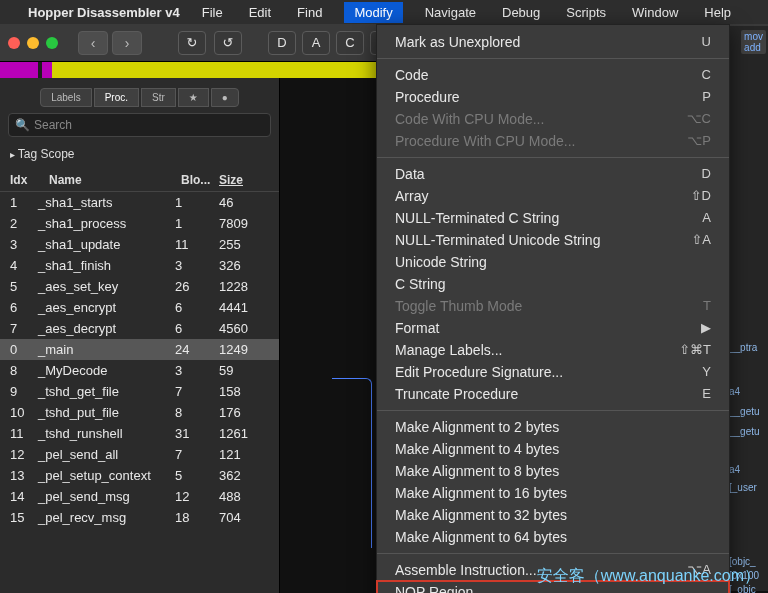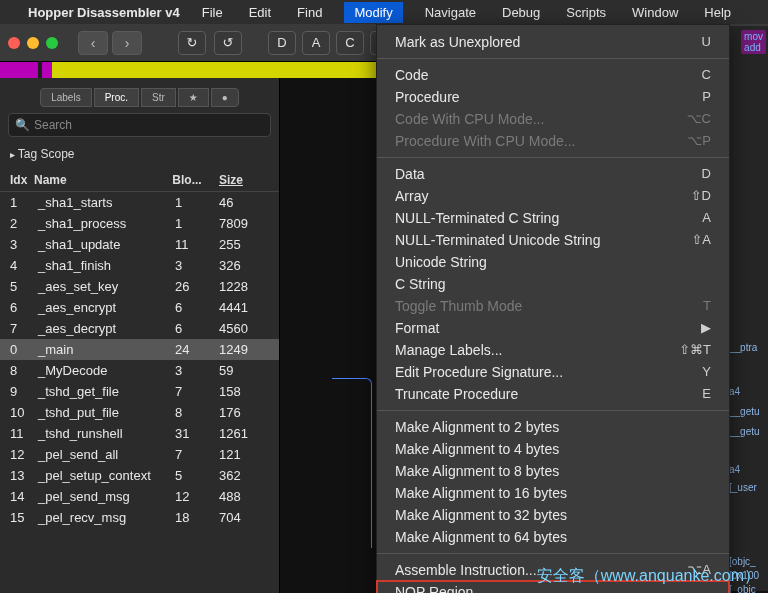--- a/index.html
+++ b/index.html
@@ -30,42 +30,42 @@
   
   .sidebar { width: 280px; background: #2b2b2b; float:left; height: calc(100% - 78px); border-right:1px solid #000;}
   .seg-tabs { display:flex; justify-content:center; gap:2px; margin:10px 8px 6px;}
   .seg { font-size:10px; padding:3px 10px; background:#3d3d3d; border:1px solid #555; color:#bbb;}
   .seg:first-child{border-radius:4px 0 0 4px;} .seg:last-child{border-radius:0 4px 4px 0;}
   .seg.active{ background:#404040; color:#fff;}
   .search { margin:4px 8px; height:24px; background:#1f1f1f; border:1px solid #444; border-radius:4px; display:flex; align-items:center; padding:0 6px; color:#888; font-size:12px; gap:4px;}
   .tag-scope{ padding:6px 10px; font-size:12px; color:#ddd;}
   .tag-scope::before{content:"▸ "; font-size:10px;}
   .tbl-head { display:flex; padding:6px 10px 4px; border-bottom:1px solid #444; font-size:12px; color:#ddd; font-weight:600;}
-  .tbl-head .c-idx{width:24px;} .tbl-head .c-name{flex:1;} .tbl-head .c-blo{width:64px;text-align:center;} .tbl-head .c-size{width:50px;text-decoration:underline;}
+  .tbl-head .c-idx{width:39px;} .tbl-head .c-name{flex:1;} .tbl-head .c-blo{width:38px;} .tbl-head .c-size{width:50px;text-decoration:underline;}
   .tbl-body{overflow-y:auto;}
   .row{display:flex; padding:3px 10px; font-size:13px; color:#e8e8e8;}
   .row .c-idx{width:28px;} .row .c-name{flex:1;} .row .c-blo{width:44px;} .row .c-size{width:50px;}
   .row.sel{ background:#575757; }
 
   
   .canvas-area{ position:absolute; left:280px; top:78px; right:0; bottom:0; background:#111;}
   .canvas-box{ position:absolute; left:52px; top:300px; width:40px; height:170px; border:1px solid #4b7fff; border-left:none; border-bottom:none; border-radius:0 6px 0 0;}
 
   
   .dropdown { position:absolute; left:376px; top:24px; width:354px; background:#3b3b3b; border:1px solid #222; box-shadow:0 6px 20px rgba(0,0,0,.6); padding:6px 0;}
   .drop-item { display:flex; justify-content:space-between; padding:3px 18px; font-size:14px; color:#e8e8e8;}
   .drop-item.disabled{ color:#7a7a7a; }
   .drop-item .sc{ color:#cfcfcf; font-size:13px;}
   .drop-item.disabled .sc{color:#7a7a7a;}
   .drop-sep{ height:1px; background:#555; margin:5px 0;}
   .drop-item.highlighted{ outline:2px solid #d03a2a; outline-offset:-1px;}
 
   
   .right-peek{position:absolute; right:0; top:26px; width:42px; height:565px; background:#262626; border-left:1px solid #000; font-size:10px; color:#7fb3ff;}
-  .right-peek .chip{position:absolute; right:2px; font-size:10px; background:#701a75; padding:1px 3px; border-radius:2px;}
+  .right-peek .chip{position:absolute; right:2px; font-size:10px; background:#404040; padding:1px 3px; border-radius:2px;}
   .peek-line{position:absolute; left:2px; font-size:10px; color:#8fb8e8; white-space:nowrap;}
 
   .watermark{position:absolute; right:8px; bottom:6px; font-size:16px; color:#7dd3fc;}
 </style>
 </head>
 <body>
 
 <div class="menubar">
   <span class="apple"></span>
   <span class="app-name">Hopper Disassembler v4</span>

